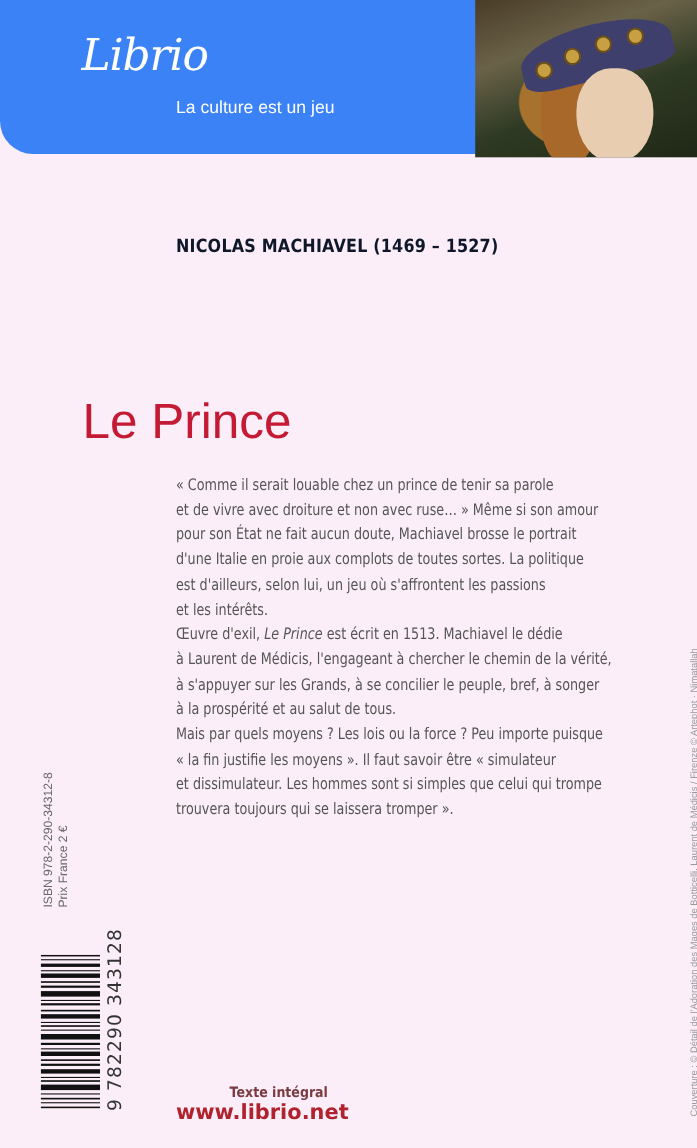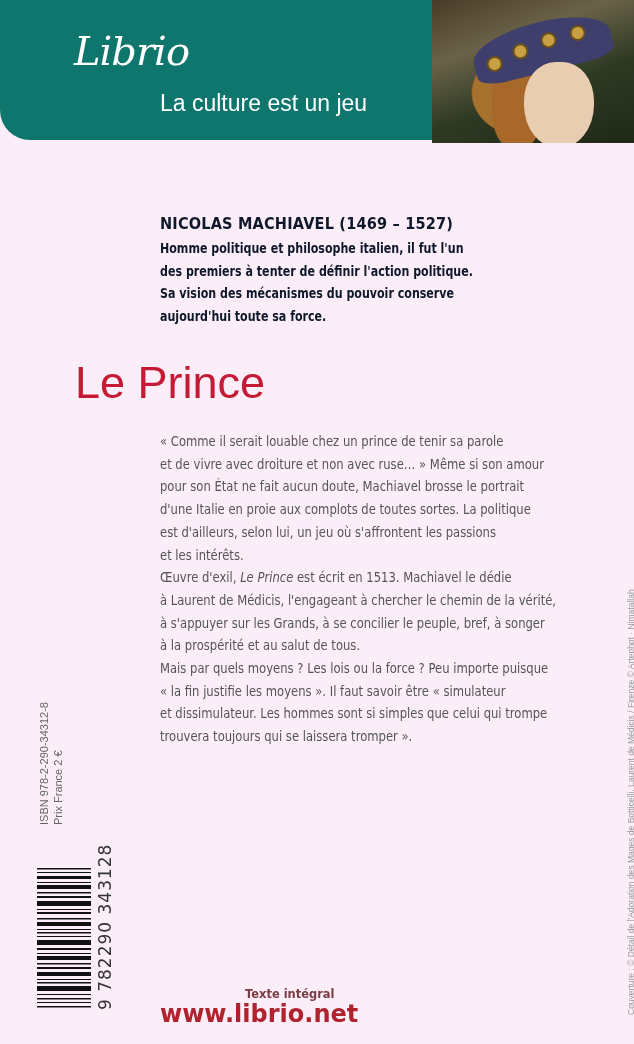--- a/index.html
+++ b/index.html
@@ -4,31 +4,31 @@
 <style>
   html, body { margin: 0; padding: 0; }
   body {
     width: 634px; height: 1044px; overflow: hidden;
     background: #fbeef8;
     position: relative;
     font-family: "Liberation Sans", sans-serif;
   }
   .banner {
     position: absolute; left: 0; top: 0; width: 440px; height: 140px;
-    background: #0f766e;
+    background: #3b82f6;
     border-bottom-left-radius: 30px;
   }
   .logo {
     position: absolute; left: 74px; top: 28px;
     font-family: "DejaVu Serif", serif; font-style: italic;
     color: #fff; font-size: 40px; letter-spacing: -1px;
   }
   .tagline {
     position: absolute; left: 160px; top: 90px;
-    color: #fff; font-size: 23px; text-align: right;
+    color: #fff; font-size: 16px; text-align: right;
   }
   .portrait {
     position: absolute; left: 432px; top: 0; width: 202px; height: 143px;
     overflow: hidden;
     background: radial-gradient(ellipse at 60% 70%, #e6c3a1 0 22%, transparent 23%),
                 radial-gradient(ellipse at 45% 65%, #a7722e 0 32%, transparent 33%),
                 linear-gradient(160deg, #4a3c28 0%, #6a6248 30%, #2f3a24 60%, #1f2816 100%);
   }
   .crown {
     position: absolute; left: 40px; top: 22px; width: 140px; height: 50px;
@@ -75,21 +75,21 @@
     position: absolute; left: 37px; top: 868px; width: 54px; height: 140px;
   }
   .barcode-digits {
     position: absolute; left: 95px; top: 1010px;
     transform: rotate(-90deg); transform-origin: left top;
     font-size: 17px; color: #333; letter-spacing: 1px; white-space: nowrap;
     font-family: "DejaVu Sans", sans-serif;
   }
   .footer { position: absolute; left: 160px; top: 986px; text-align: right; }
   .footer-label { color: #7a3a40; font-size: 13px; font-weight: bold; font-family: "DejaVu Sans", sans-serif; transform: scaleX(0.88); transform-origin: left; }
-  .footer-url { color: #b0222e; font-size: 24px; font-weight: bold; font-family: "DejaVu Sans", sans-serif; margin-top: -1px; }
+  .footer-url { color: #b0222e; font-size: 19px; font-weight: bold; font-family: "DejaVu Sans", sans-serif; margin-top: -1px; }
   .credit {
     position: absolute; left: 626px; top: 1015px;
     transform: rotate(-90deg); transform-origin: left top;
     font-size: 8.5px; color: #999; white-space: nowrap;
   }
 </style>
 </head>
 <body>
 
 <div class="banner">
@@ -103,26 +103,20 @@
     <span class="crown-jewel" style="left:12px;top:22px"></span>
     <span class="crown-jewel" style="left:40px;top:16px"></span>
     <span class="crown-jewel" style="left:70px;top:12px"></span>
     <span class="crown-jewel" style="left:100px;top:12px"></span>
   </div>
   <div class="face"></div>
 </div>
 
 <div class="author-block">
   <div class="author-name">NICOLAS MACHIAVEL (1469 – 1527)</div>
-  <div class="author-bio">
-    <p>Homme politique et philosophe italien, il fut l'un</p>
-    <p>des premiers à tenter de définir l'action politique.</p>
-    <p>Sa vision des mécanismes du pouvoir conserve</p>
-    <p>aujourd'hui toute sa force.</p>
-  </div>
 </div>
 
 <div class="title">Le Prince</div>
 
 <div class="blurb">
   <p>« Comme il serait louable chez un prince de tenir sa parole</p>
   <p>et de vivre avec droiture et non avec ruse… » Même si son amour</p>
   <p>pour son État ne fait aucun doute, Machiavel brosse le portrait</p>
   <p>d'une Italie en proie aux complots de toutes sortes. La politique</p>
   <p>est d'ailleurs, selon lui, un jeu où s'affrontent les passions</p>

